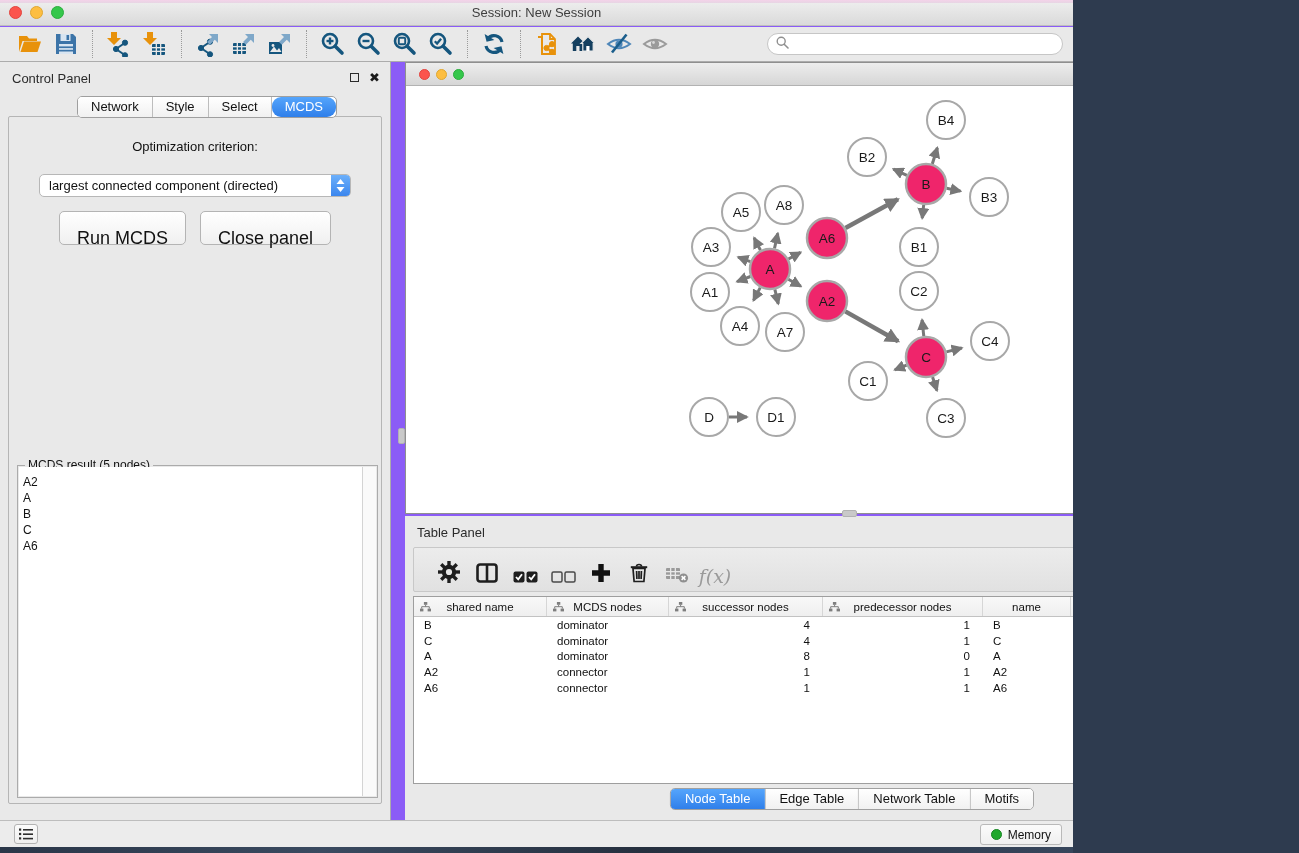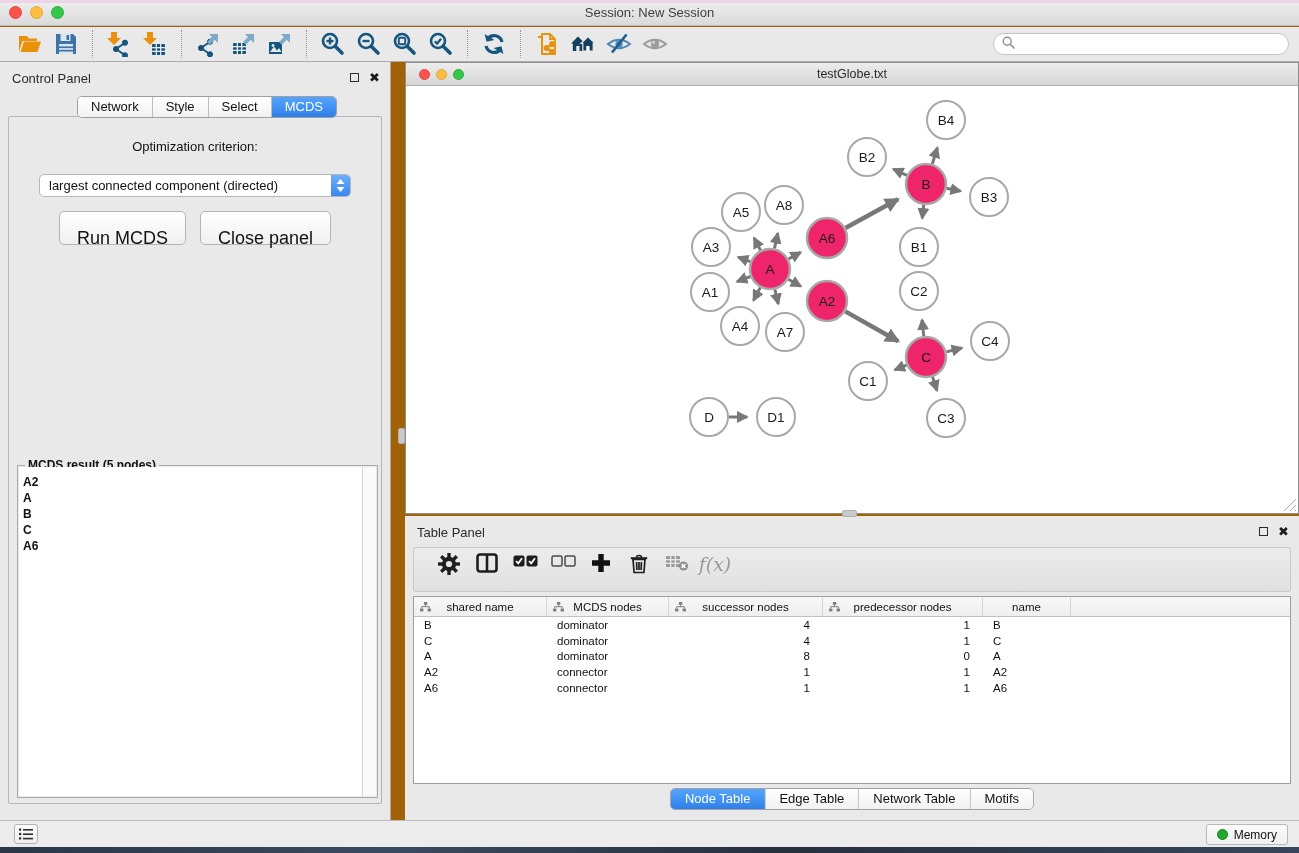--- a/index.html
+++ b/index.html
@@ -1,18 +1,18 @@
 <!DOCTYPE html>
 <html><head>
 <meta charset="utf-8">
 <style>
   * { box-sizing: border-box; margin: 0; padding: 0; }
   html,body { width:1299px; height:853px; }
   body { font-family:"Liberation Sans","DejaVu Sans",sans-serif; background:#2E3B4F; }
-  .app { position:relative; width:1299px; height:853px; background:#a16207; overflow:hidden; }
+  .app { position:relative; width:1073px; height:853px; background:#8b5cf6; overflow:hidden; }
 
   
   .top-edge { position:absolute; top:0; left:0; right:0; height:3px;
     background:linear-gradient(#F4D3E9,#E7D5E4); z-index:40; }
   .titlebar { position:absolute; top:0; left:0; right:0; height:26px;
     background:linear-gradient(#EFEFEF,#DADADA); border-bottom:1px solid #BEBEBE; }
   .lights { position:absolute; left:9px; top:6px; display:flex; gap:8px; }
   .light { width:13px; height:13px; border-radius:50%; }
   .light.red    { background:#FB544D; border:1px solid #E2443E; }
   .light.yellow { background:#FDBE41; border:1px solid #E0A731; }
@@ -43,42 +43,42 @@
     align-items:center; justify-content:center; }
   .panel-btn.float { right:29px; }
   .panel-btn.close { right:9px; }
   .float-glyph { width:9px; height:9px; border:1.6px solid #2B2B2B; display:inline-block; }
   .close-glyph { font-size:13px; font-weight:bold; color:#1A1A1A; line-height:1; }
 
   .cp-tabs { position:absolute; left:77px; top:34px; height:22px; display:flex;
     border:1px solid #9F9F9F; border-radius:5px; overflow:hidden; background:#FFF; z-index:2; }
   .cp-tab { padding:0 13px; font-size:13px; line-height:20px; color:#111;
     background:linear-gradient(#FFFFFF,#F1F1F1); border-right:1px solid #BDBDBD; }
-  .cp-tab:last-child { border-right:none; }
+  .cp-tab:last-child { border-right:none;border-radius:9px; }
   .cp-tab.selected { background:linear-gradient(#55A5FC,#2F7FEA); color:#FFF; }
 
   .cp-content { position:absolute; left:8px; right:8px; top:54px; bottom:16px;
     border:1px solid #B5B5B5; border-radius:2px; background:#E9E9E9; }
   .opt-label { margin-top:22px; text-align:center; font-size:13px; color:#111; }
   .dropdown { position:relative; margin:20px auto 0 auto; width:312px; height:23px;
     background:#FFF; border:1px solid #B7B7B7; border-radius:5px;
     display:flex; align-items:center; }
   .dd-value { flex:1; font-size:13px; color:#111; padding-left:9px; white-space:nowrap;
     overflow:hidden; }
   .dd-stepper { width:19px; height:21px; border-radius:0 4px 4px 0;
     background:linear-gradient(#6CB0FB,#3B86EE); display:flex; flex-direction:column;
     align-items:center; justify-content:center; gap:1px; }
   .dd-stepper svg { display:block; }
   .btn-row { margin-top:14px; display:flex; justify-content:center; gap:14px; }
   .aqua-btn { height:22px; padding:16px 17px; font-size:18px; color:#111;
     background:linear-gradient(#FFFFFF,#F0F0F0); border:1px solid #B4B4B4;
     border-radius:5px; font-family:inherit; }
 
   .groupbox { position:absolute; left:8px; width:361px; top:348px; bottom:5px;
-    border:1px solid #ABABAB;font-weight:bold; }
+    border:1px solid #ABABAB; }
   .groupbox .legend { position:absolute; top:-8px; left:7px; background:#E9E9E9;
     padding:0 3px; font-size:12px; color:#111; }
   .result-list { position:absolute; inset:1px 15px 1px 1px; background:#FFF;
     padding-top:7px; overflow:hidden; }
   .result-item { font-size:12px; color:#111; line-height:16px; padding-left:4px; }
   .result-scroll { position:absolute; top:1px; bottom:1px; right:1px; width:14px;
     background:#FAFAFA; border-left:1px solid #D4D4D4; }
 
   
   .network-window { position:absolute; left:405px; top:62px; width:894px; height:452px;
@@ -98,21 +98,21 @@
     background:#C9C9C9; border:1px solid #B2B2B2; border-radius:2px; }
   .split-handle-h { position:absolute; left:842px; top:510px; width:15px; height:7px;
     background:#C9C9C9; border:1px solid #B2B2B2; border-radius:2px; z-index:5; }
 
   
   .table-panel { position:absolute; left:405px; top:516px; width:894px; height:304px;
     background:#E9E9E9; }
   .tp-toolbar { position:absolute; left:8px; right:8px; top:31px; height:45px;
     background:linear-gradient(#ECECEC,#E1E1E1); border:1px solid #C8C8C8;
     border-radius:2px; display:flex; align-items:center; padding-left:16px; }
-  .tp-tool { width:38px; height:34px; display:flex; align-items:flex-start; justify-content:center; }
+  .tp-tool { width:38px; height:34px; display:flex; align-items:flex-end; justify-content:center; }
   .fx-glyph { font-family:"DejaVu Serif","Liberation Serif",serif; font-style:italic;
     font-size:19px; color:#9A9A9A; }
   .tp-table { position:absolute; left:8px; right:8px; top:80px; height:188px;
     background:#FFF; border:1px solid #9E9E9E; overflow:hidden; }
   .tp-head { display:flex; height:20px; background:linear-gradient(#F8F8F8,#EFEFEF);
     border-bottom:1px solid #C2C2C2; }
   .th { position:relative; border-right:1px solid #D6D6D6; font-size:11.5px; color:#111;
     display:flex; align-items:center; justify-content:center; }
   .th .sorticon { position:absolute; left:6px; top:5px; }
   .tp-row { display:flex; height:15.8px; align-items:center; }
@@ -400,21 +400,20 @@
     </div>
   </div>
 
   <div class="network-window">
     <div class="nw-titlebar">
       <div class="nw-lights">
         <span class="nw-light light red"></span>
         <span class="nw-light light yellow"></span>
         <span class="nw-light light green"></span>
       </div>
-      <div class="nw-title">testGlobe.txt</div>
     </div>
     <div class="nw-canvas">
       <svg id="graphSvg" width="891" height="427" viewBox="0 0 891 427">
           <defs>
             <marker id="arr" viewBox="0 0 10 10" refX="8.5" refY="5" markerWidth="12" markerHeight="12" markerUnits="userSpaceOnUse" orient="auto">
               <path d="M0 0 L10 5 L0 10 Z" fill="#787878"></path>
             </marker>
   <marker id="arrBig" viewBox="0 0 10 10" refX="8.5" refY="5" markerWidth="15" markerHeight="15" markerUnits="userSpaceOnUse" orient="auto">
               <path d="M0 0 L10 5 L0 10 Z" fill="#787878"></path>
             </marker>

